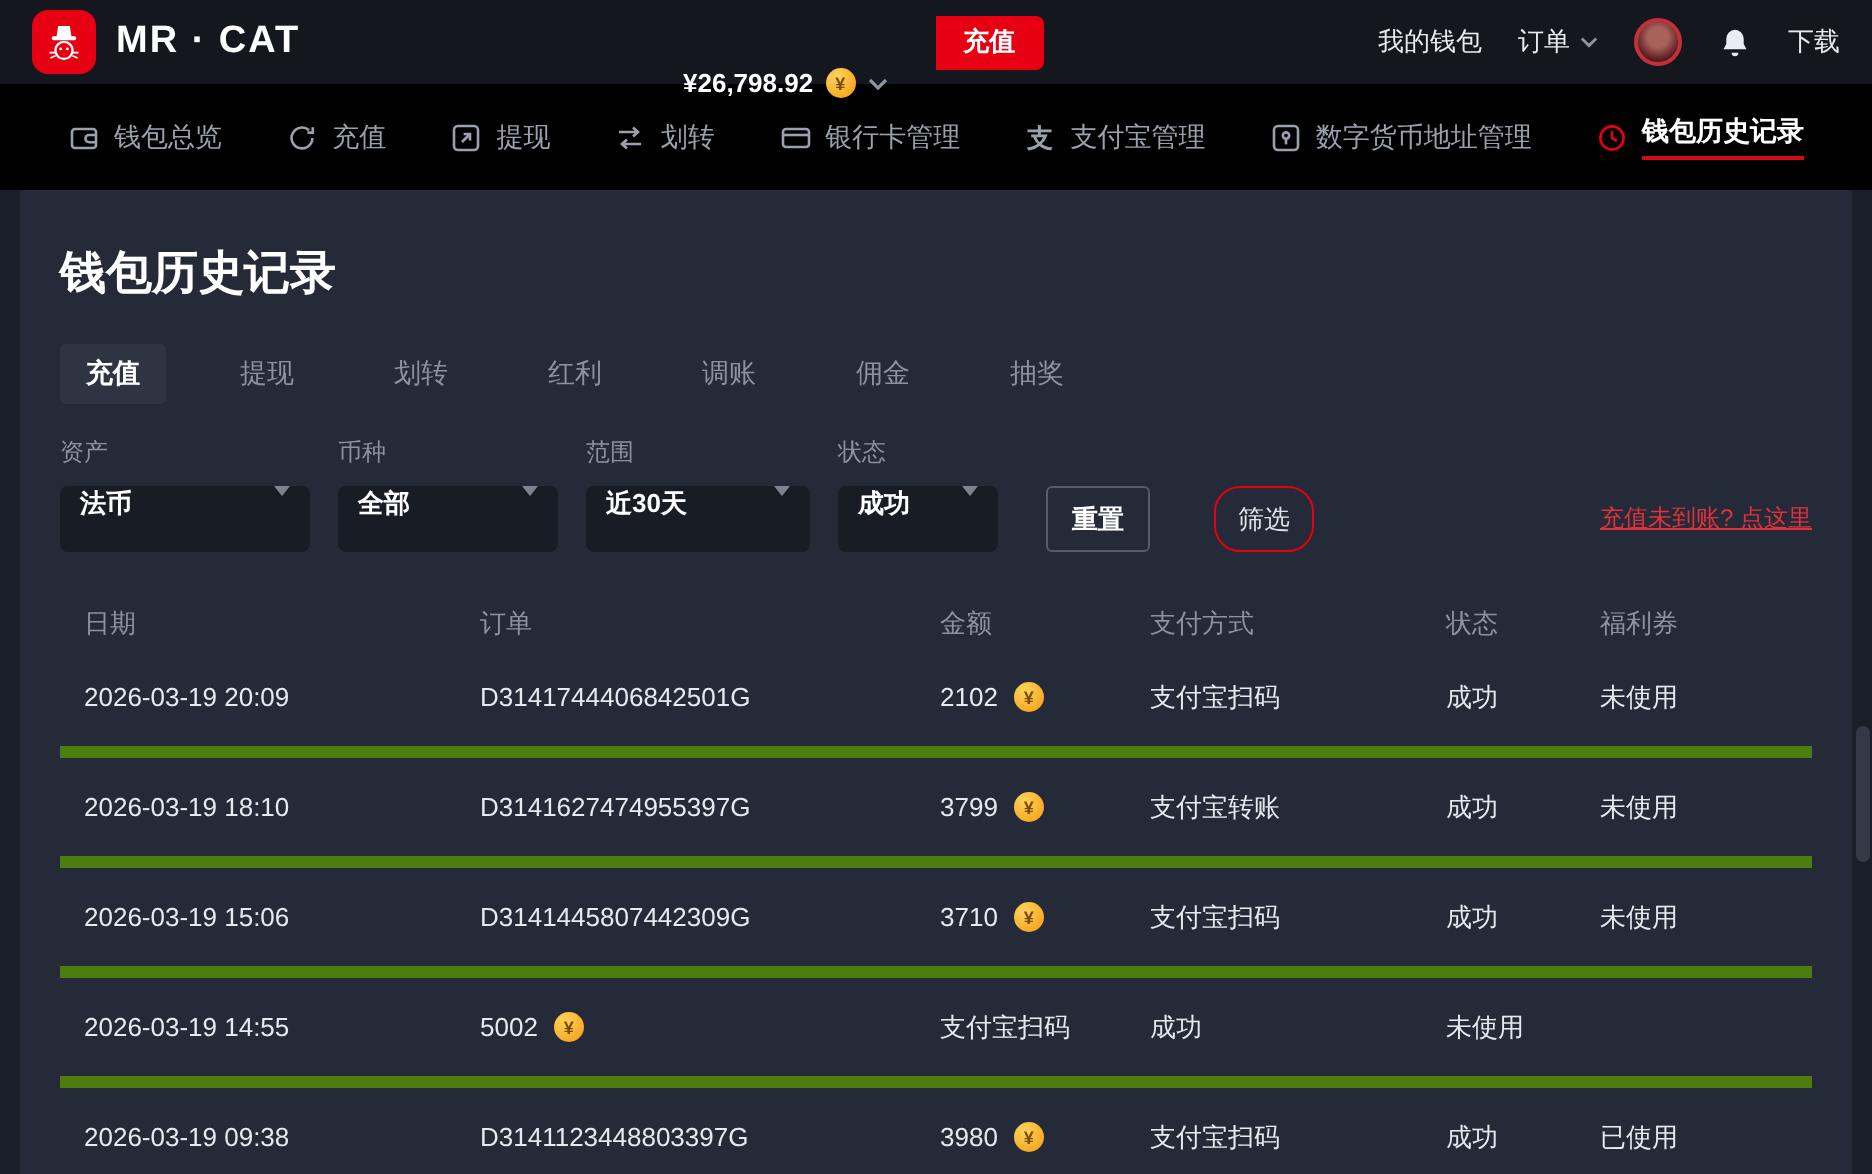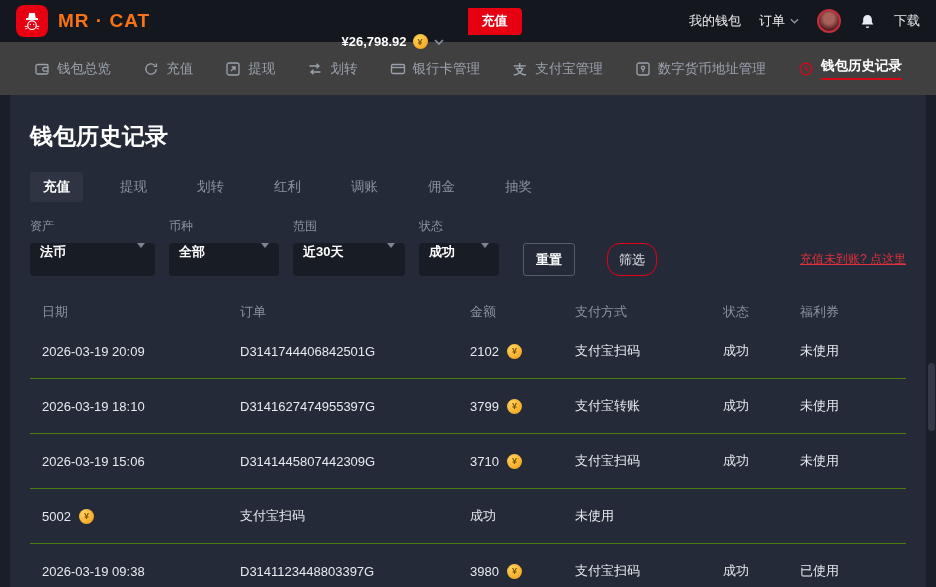--- a/index.html
+++ b/index.html
@@ -11,21 +11,21 @@
   
   .topbar {
     height:42px; background:#14171e; display:flex; align-items:center;
     padding:0 16px; justify-content:space-between;
   }
   .brand { display:flex; align-items:center; gap:10px; cursor:pointer; }
   .logo {
     width:32px; height:32px; border-radius:8px; background:#e60012;
     display:flex; align-items:center; justify-content:center;
   }
-  .brand-name { font-size:19px; font-weight:bold; color:#f97316; letter-spacing:1px; }
+  .brand-name { font-size:19px; font-weight:bold; color:#ffffff; letter-spacing:1px; }
   .balance-group { display:flex; align-items:stretch; height:27px; }
   .balance-pill {
     background:#6d28d9; border-radius:4px 0 0 4px; display:flex; align-items:center;
     gap:6px; padding:0 24px; cursor:pointer; font-size:13px; font-weight:bold; color:#fff;margin-top:34px;
   }
   .coin {
     width:15px; height:15px; border-radius:50%;
     background:radial-gradient(circle at 35% 30%, #ffd45e, #f2990f);
     color:#7a4b00; font-size:9px; font-weight:bold;
     display:inline-flex; align-items:center; justify-content:center; flex:0 0 auto;
@@ -40,21 +40,21 @@
   .hlink { color:#e9ebef; font-size:13px; text-decoration:none; cursor:pointer; }
   .orders { display:flex; align-items:center; gap:5px; cursor:pointer; font-size:13px; }
   .avatar {
     width:24px; height:24px; border-radius:50%; border:2px solid #c2303c;
     background:radial-gradient(circle at 50% 38%, #a8625a 0 32%, #5c1d22 70%, #3a1013);
     cursor:pointer;
   }
   .bell { cursor:pointer; }
   
   .nav {
-    height:53px; background:#404040; display:flex; align-items:center;
+    height:53px; background:#000000; display:flex; align-items:center;
     justify-content:space-between; padding:10px 34px;
   }
   .nav-item {
     display:flex; align-items:center; gap:7px; cursor:pointer;
     color:#9aa1ad; font-size:13.5px;
   }
   .nav-item svg { stroke:#9aa1ad; stroke-width:1.3; fill:none; }
   .nav-item.active { color:#fff; font-weight:bold; }
   .nav-item.active svg { stroke:#e60012; }
   .nav-item.active .nav-label { border-bottom:2px solid #d10a14; padding-bottom:3px; }
@@ -97,21 +97,21 @@
     position:absolute; right:0; bottom:8px; color:#e0313c; font-size:12px;
     text-decoration:underline; cursor:pointer;
   }
   
   .table { margin-top:24px; }
   .trow {
     display:grid; grid-template-columns:198px 230px 105px 148px 77px 1fr;
     padding:0 12px; align-items:center;
   }
   .thead { color:#8b92a0; font-size:13px; height:24px; }
-  .tbody-row { height:55px; border-bottom:1px solid #4d7c0f; font-size:13px; color:#e6e9ee; }
+  .tbody-row { height:55px; border-bottom:6px solid #4d7c0f; font-size:13px; color:#e6e9ee; }
   .amount-cell { display:flex; align-items:center; gap:8px; }
   .scrollbar-thumb {
     position:absolute; right:1px; top:363px; width:7px; height:68px;
     background:#4a5160; border-radius:4px; opacity:.55; cursor:pointer;
   }
 </style>
 </head>
 <body>
 
 <header class="topbar">
@@ -303,20 +303,21 @@
       <span class="amount-cell">
         <span>3710</span>
         <span class="coin">¥</span>
       </span>
       <span>支付宝扫码</span>
       <span>成功</span>
       <span>未使用</span>
     </div>
 
     <div class="trow tbody-row">
+      <span>2026-03-19 14:55</span>
       <span class="amount-cell">
         <span>5002</span>
         <span class="coin">¥</span>
       </span>
       <span>支付宝扫码</span>
       <span>成功</span>
       <span>未使用</span>
     </div>
 
     <div class="trow tbody-row">

